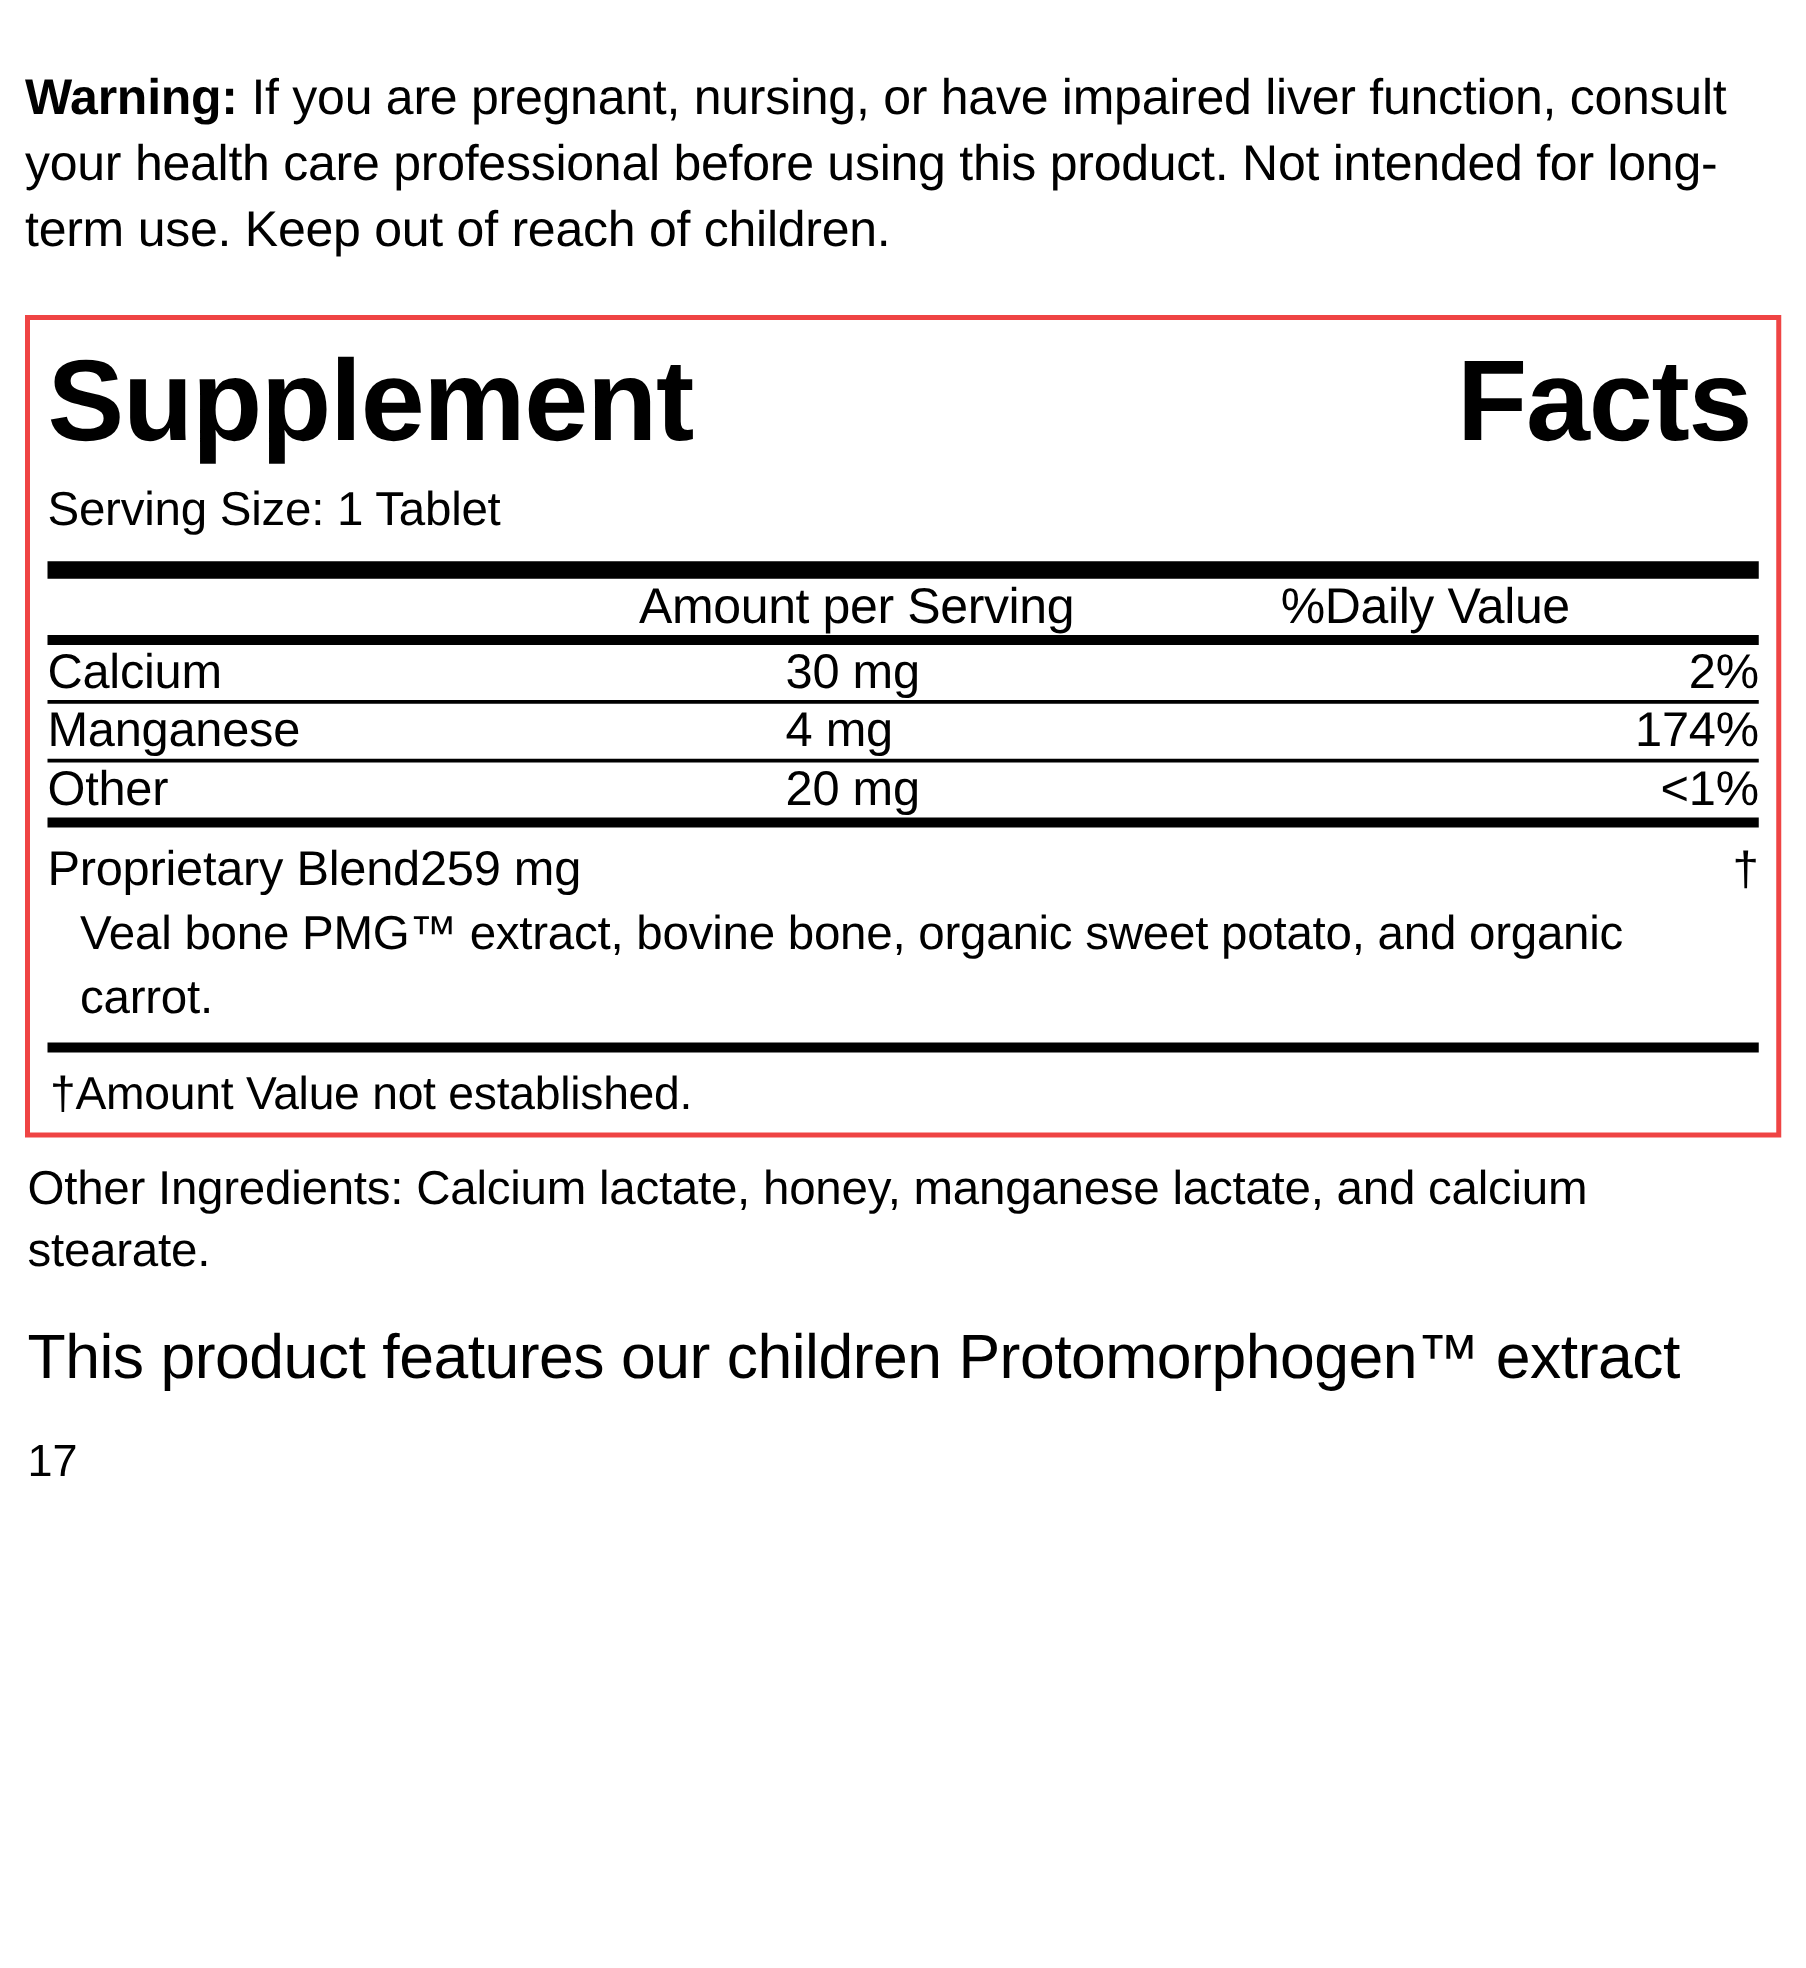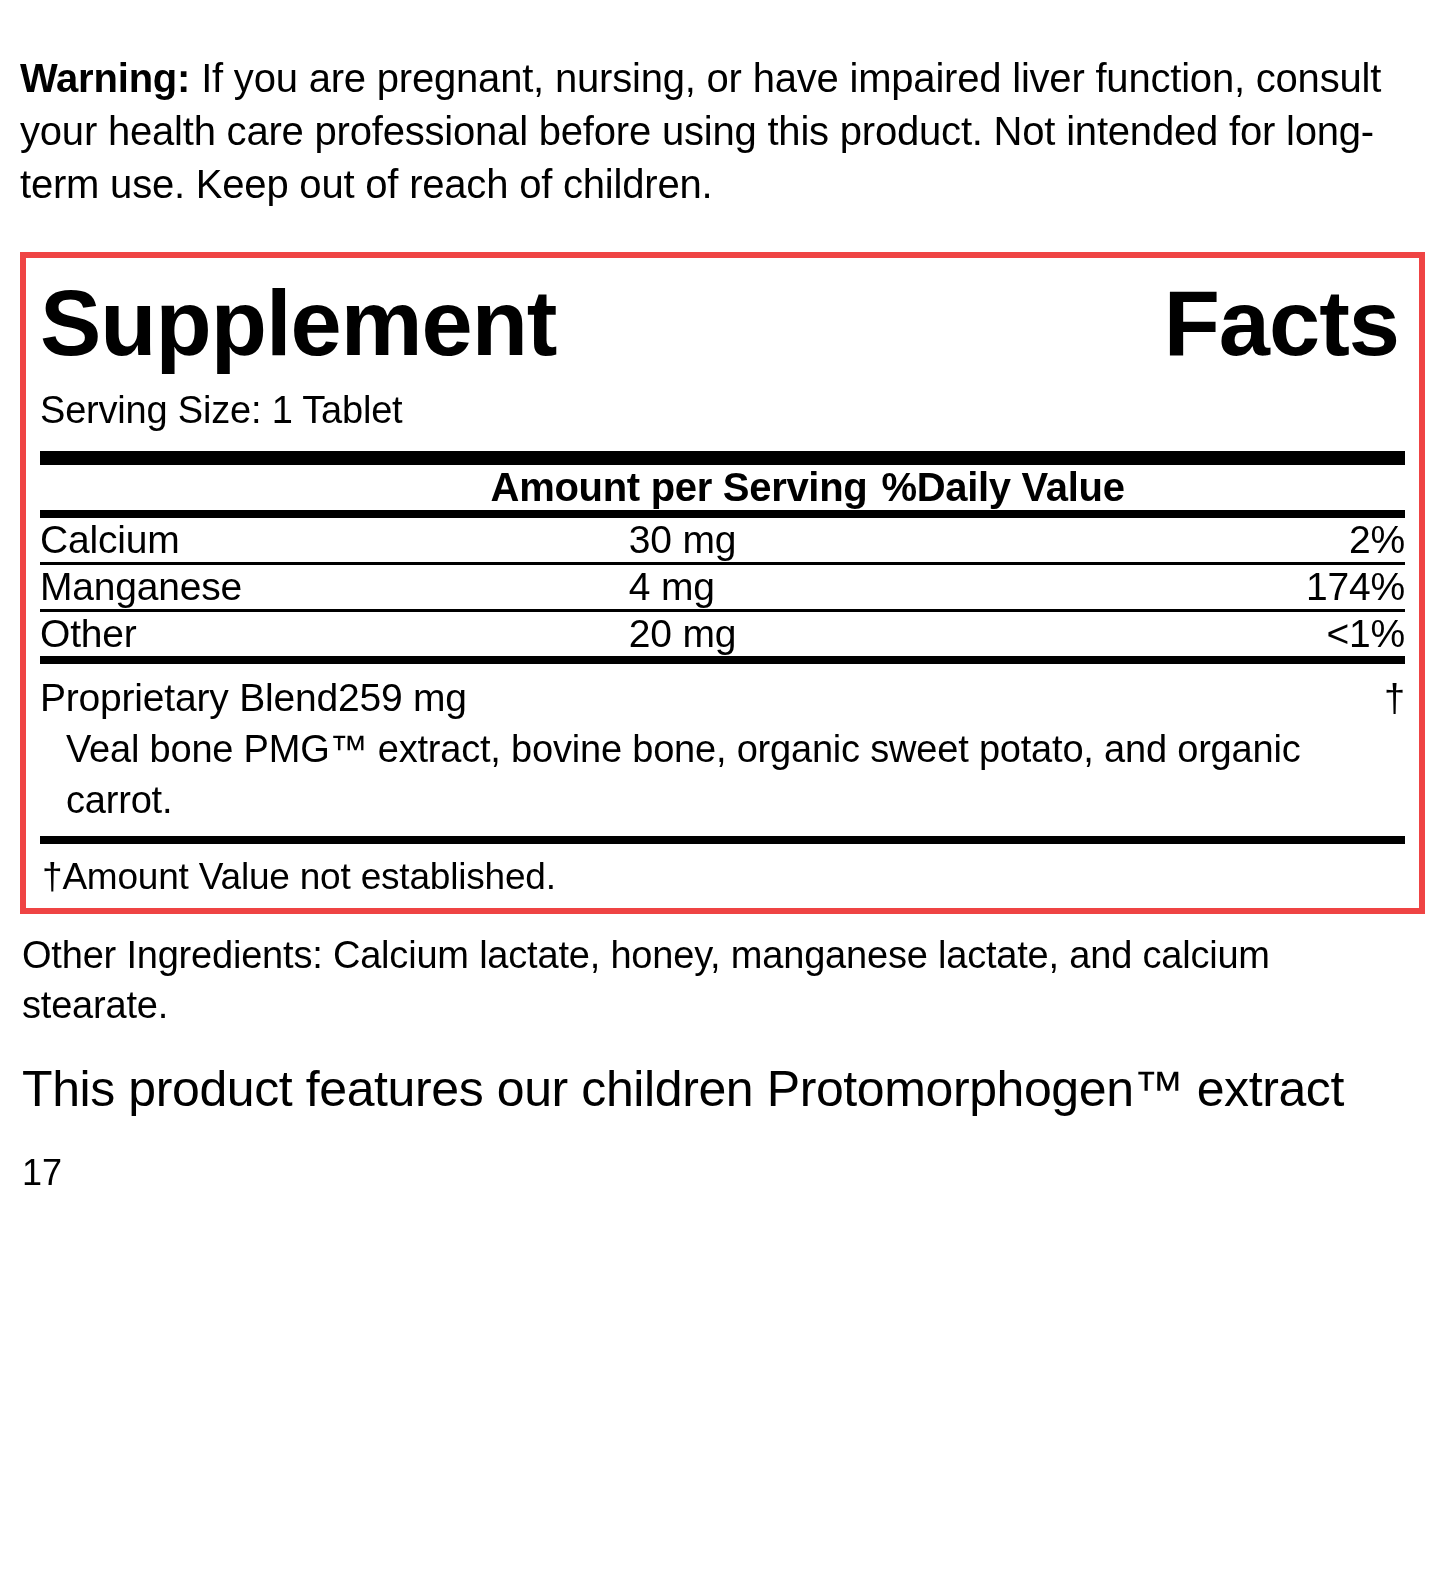--- a/index.html
+++ b/index.html
@@ -30,21 +30,21 @@
     padding-top: 12px;
     word-spacing: 0px;
   }
   .warning b {
     font-weight: bold;
     margin-top: 36px;
   }
 
   
   .facts-panel {
-    border: 6px solid #ef4444;
+    border: 4px solid #ef4444;
     margin-top: 22px;
     padding: 0 14px 10px 14px;
     box-sizing: border-box;
   }
   .facts-title {
     font-size: 92px;
     font-weight: bold;
     letter-spacing: -1px;
     line-height: 1.12;
     margin: 14px 0 6px 0;
@@ -72,28 +72,28 @@
   table.facts {
     width: 100%;
     border-collapse: collapse;
     font-size: 38px;
   }
   table.facts td, table.facts th {
     padding: 0;
     vertical-align: bottom;
   }
   .hdr-row th {
-    font-weight: bold;
+    font-weight: normal;
     font-size: 40px;
     padding: 10px 0 12px 0;
     letter-spacing: -0.3px;
   }
   .hdr-row th.c-name { text-align: left; }
   .hdr-row th.c-amt  { text-align: right; padding-right: 14px;}
-  .hdr-row th.c-dv   { text-align: left; }
+  .hdr-row th.c-dv   { text-align: center; }
 
   .nutrient td {
     padding: 10px 0 8px 0;
     font-size: 39px;
     letter-spacing: -0.2px;
   }
   .nutrient td.c-name { text-align: left; }
   .nutrient td.c-amt  { text-align: left; padding-right: 60px;}
   .nutrient td.c-dv   { text-align: right; }
 

